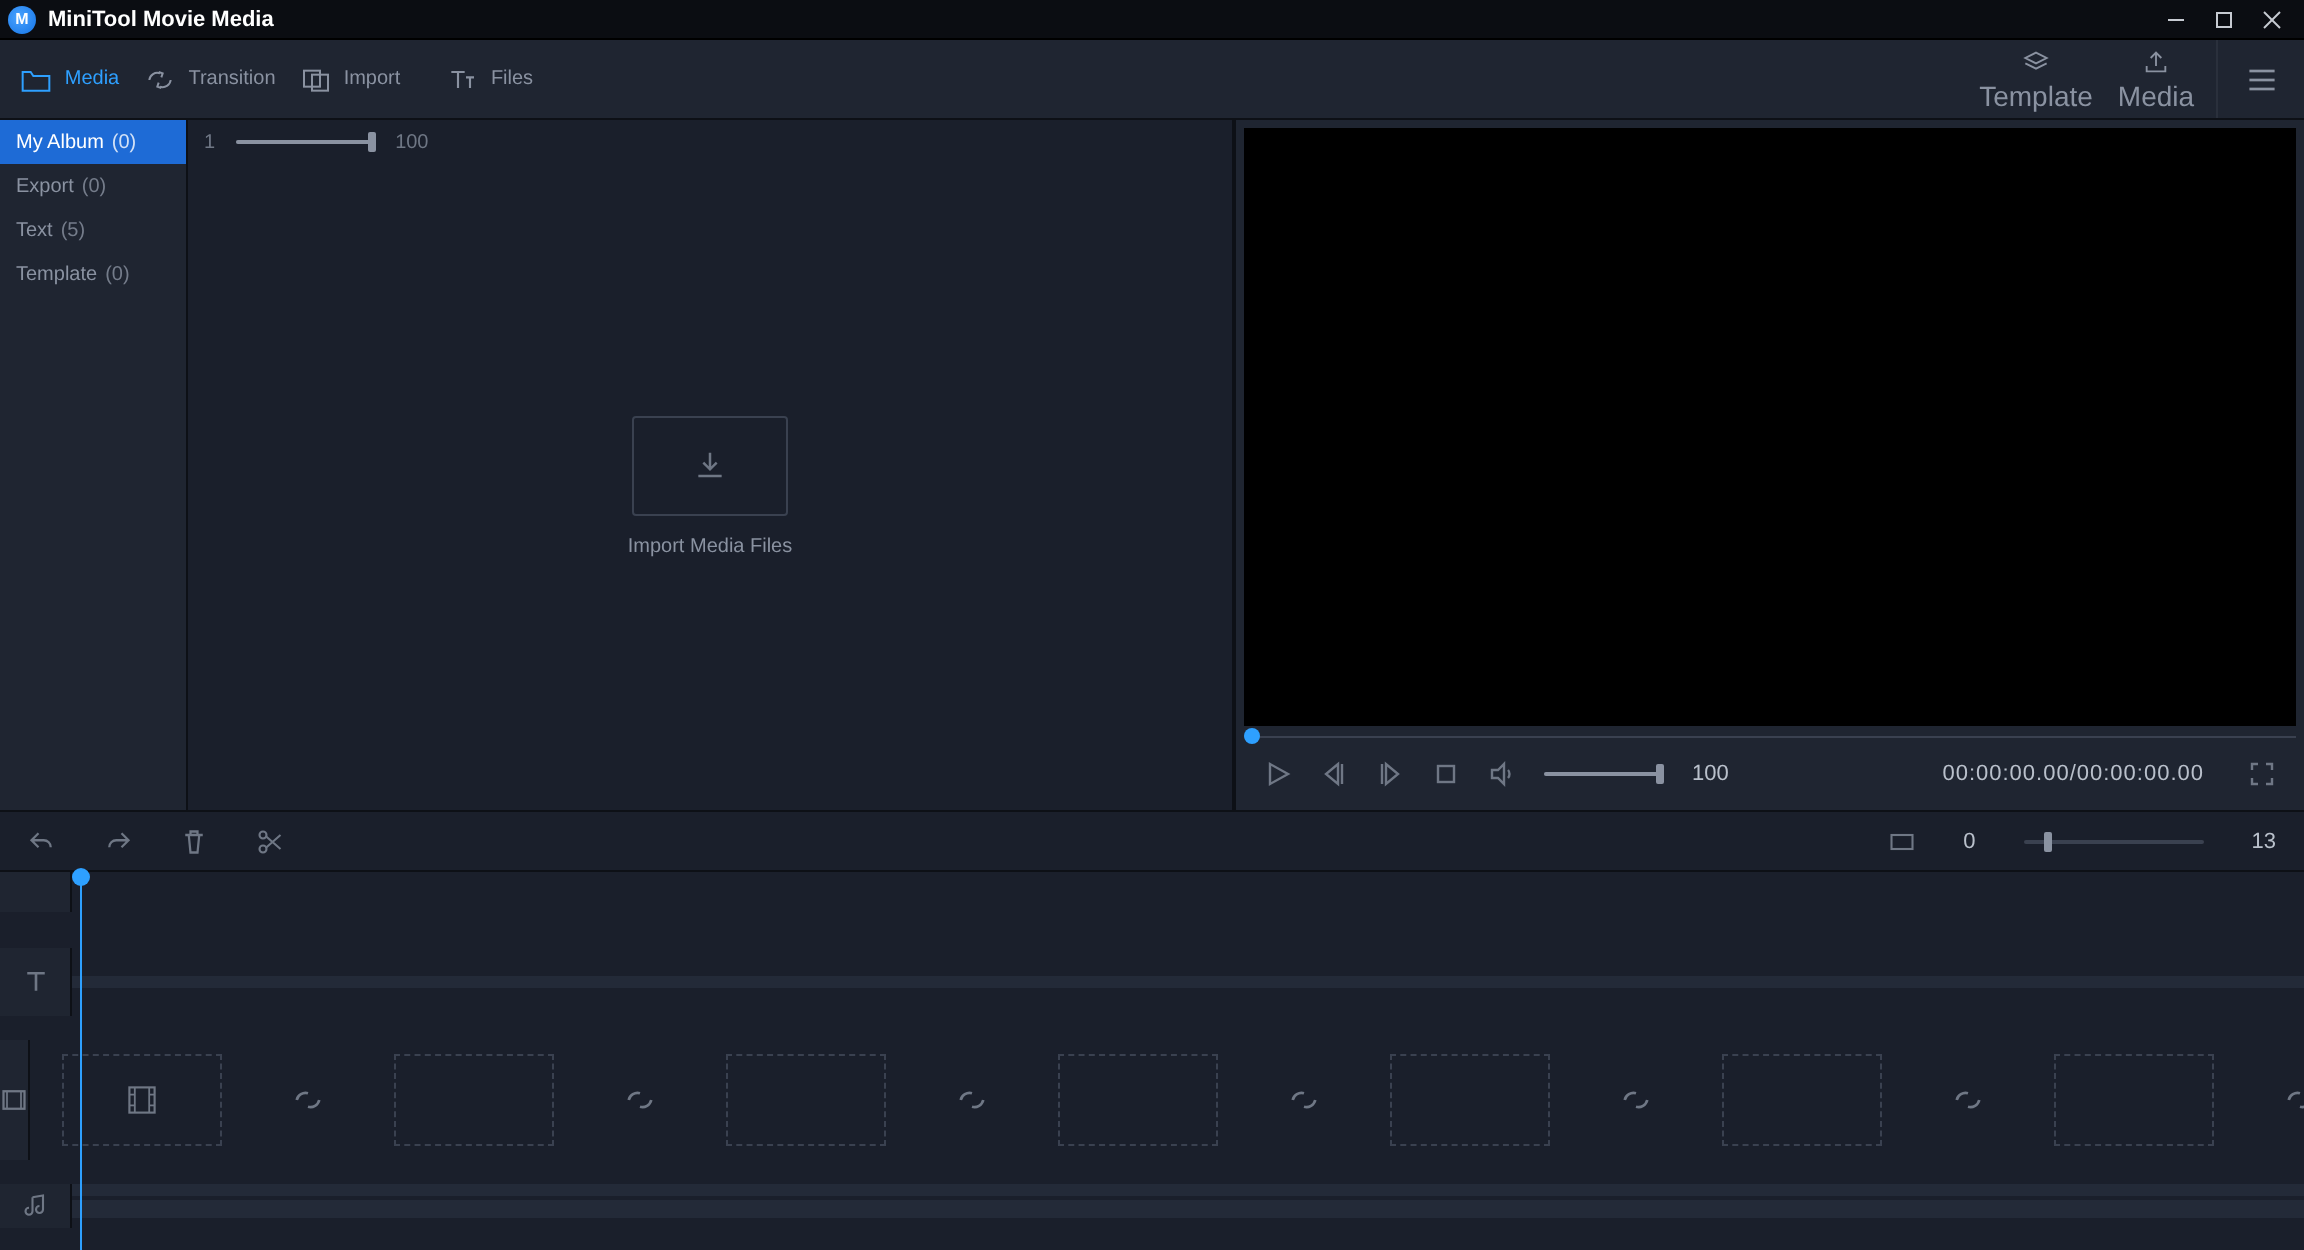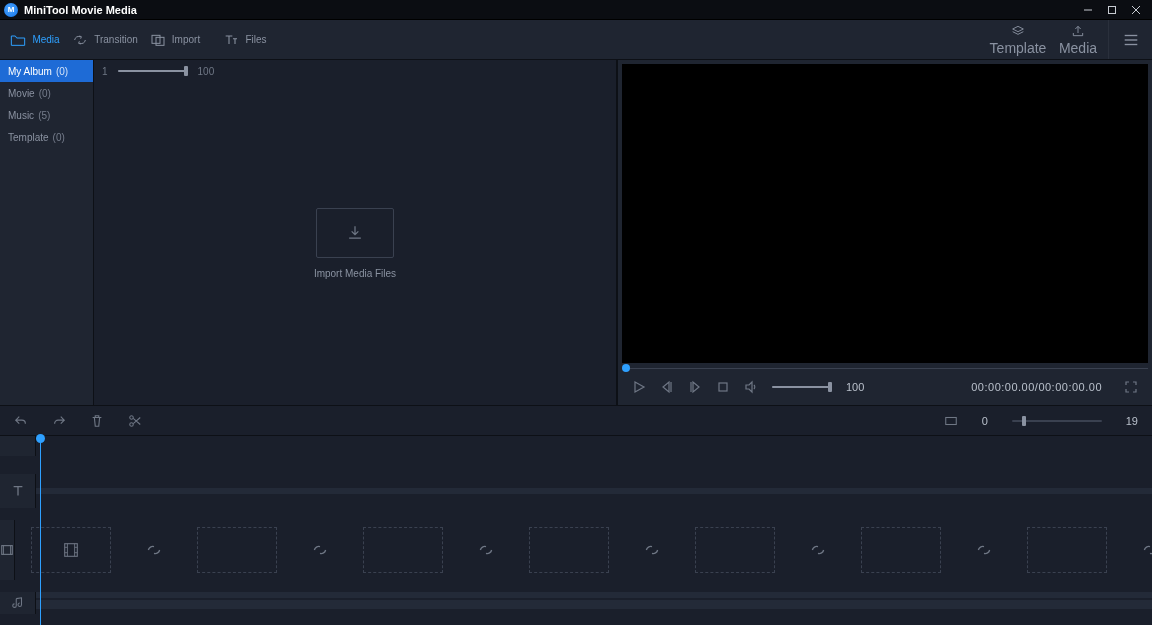--- a/index.html
+++ b/index.html
@@ -266,25 +266,25 @@
 
 <div class="middle">
 
   <div class="library">
     <div class="sidebar">
       <div class="item active">
         <span>My Album</span>
         <span class="count">(0)</span>
       </div>
       <div class="item">
-        <span>Movie</span>
+        <span>Export</span>
         <span class="count">(0)</span>
       </div>
       <div class="item">
-        <span>Music</span>
+        <span>Text</span>
         <span class="count">(5)</span>
       </div>
       <div class="item">
         <span>Template</span>
         <span class="count">(0)</span>
       </div>
     </div>
     <div class="libmain">
       <div class="zoomrow">
         <span>1</span>
@@ -388,21 +388,21 @@
       <svg viewBox="0 0 16 16">
           <rect x="2" y="4" width="12" height="8" fill="none" stroke="currentColor" stroke-width="1.2"></rect>
         </svg>
     </div>
     <span class="zoomlbl">0</span>
     <div class="slider" style="flex:0 0 90px;">
       <div class="track" style="width:90px;">
         <div class="handle" style="left:10px;"></div>
       </div>
     </div>
-    <span class="zoomlbl">19</span>
+    <span class="zoomlbl">13</span>
   </div>
   <div class="tl-body">
     <div class="playhead"></div>
     <div class="tl-row tl-ruler">
       <div class="tl-head"></div>
       <div class="tl-lane"></div>
     </div>
     <div class="tl-row tl-text">
       <div class="tl-head">
         <svg viewBox="0 0 16 16" width="14" height="14">

